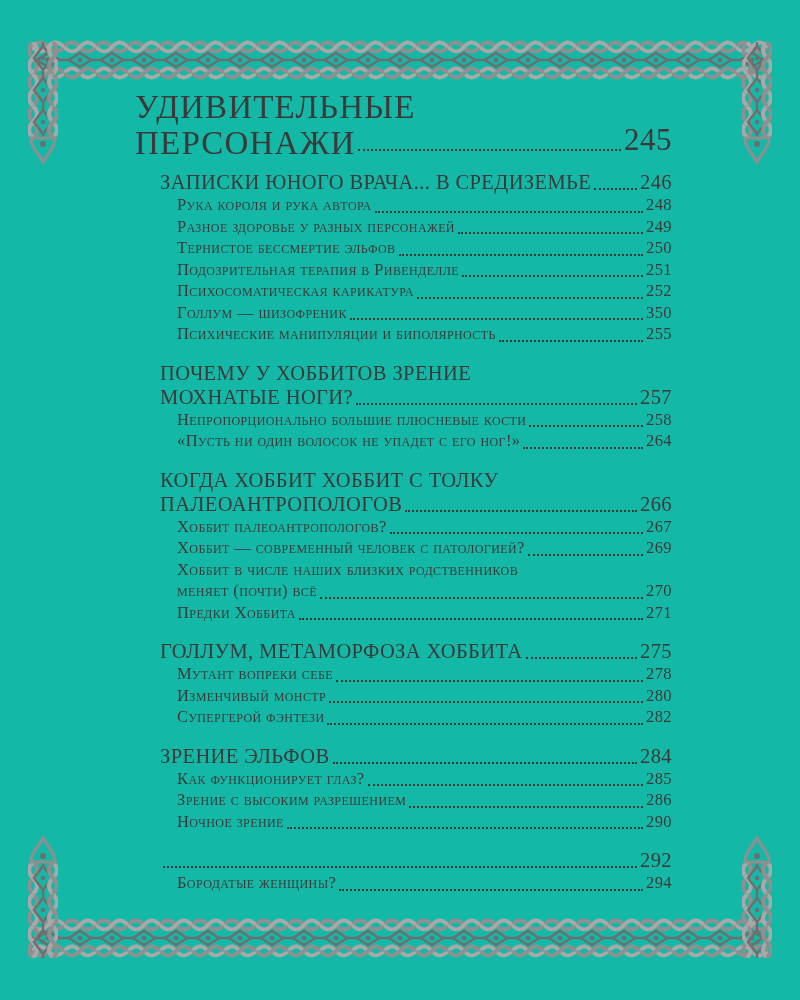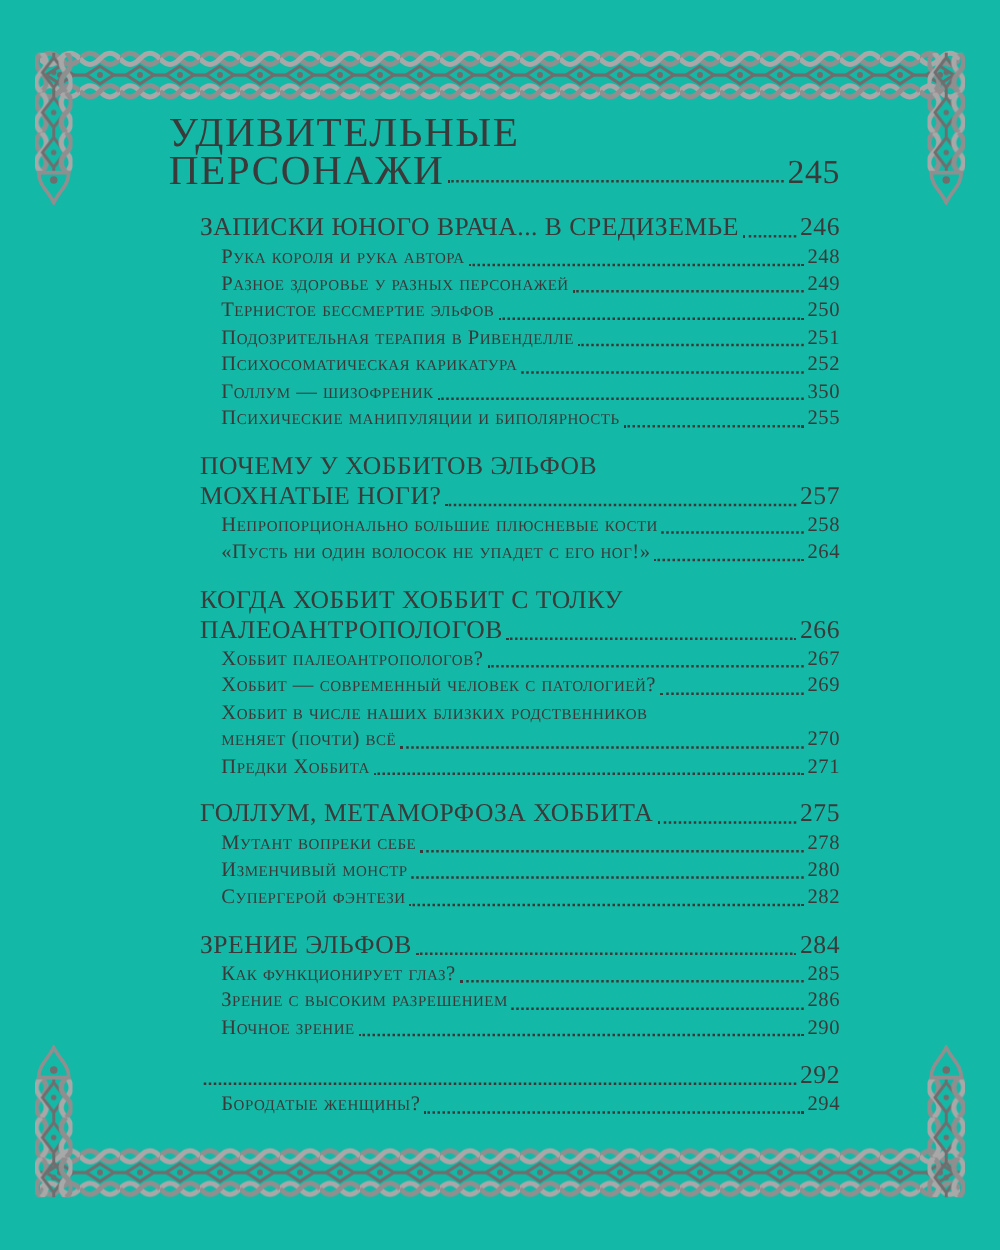--- a/index.html
+++ b/index.html
@@ -16,22 +16,22 @@
   .band-bottom{top:918px}
   .drop{position:absolute;width:34px;height:122px}
   .d-tl{left:26px;top:42px}
   .d-tr{left:740px;top:42px}
   .d-bl{left:26px;top:836px;transform:scaleY(-1)}
   .d-br{left:740px;top:836px;transform:scaleY(-1)}
 
   
   .chapter{position:absolute;left:135px;right:128px;top:92px}
   .ch-line{font-size:33px;line-height:30px;letter-spacing:1.2px;color:var(--ink,#3a3a3a)}
-  .ch-row{display:flex;align-items:flex-start}
-  .ch-pg{font-size:27px;letter-spacing:.5px}
+  .ch-row{display:flex;align-items:flex-end}
+  .ch-pg{font-size:31px;letter-spacing:.5px}
 
   
   .leader{flex:1 1 12px;min-width:10px;border-bottom:2.5px dotted var(--ink,#3a3a3a);
           align-self:flex-end;margin:0 3px}
   .ch-leader{margin-bottom:7px}
   .h-row .leader{margin-bottom:4px}
   .i-row .leader{margin-bottom:3px}
 
   
   .toc{position:absolute;left:160px;right:128px;top:170px}
@@ -143,21 +143,21 @@
           <span class="pg">350</span>
         </div>
         <div class="toc-row i-row">
           <span class="txt">Психические манипуляции и биполярность</span>
           <span class="leader"></span>
           <span class="pg">255</span>
         </div>
       </div>
       <div class="section">
         <div class="toc-row h-row">
-          <span class="txt">ПОЧЕМУ У ХОББИТОВ ЭЛЬФОВ</span>
+          <span class="txt">ПОЧЕМУ У ХОББИТОВ ЗРЕНИЕ</span>
         </div>
         <div class="toc-row h-row">
           <span class="txt">МОХНАТЫЕ НОГИ?</span>
           <span class="leader"></span>
           <span class="pg">257</span>
         </div>
         <div class="toc-row i-row">
           <span class="txt">Непропорционально большие плюсневые кости</span>
           <span class="leader"></span>
           <span class="pg">258</span>

